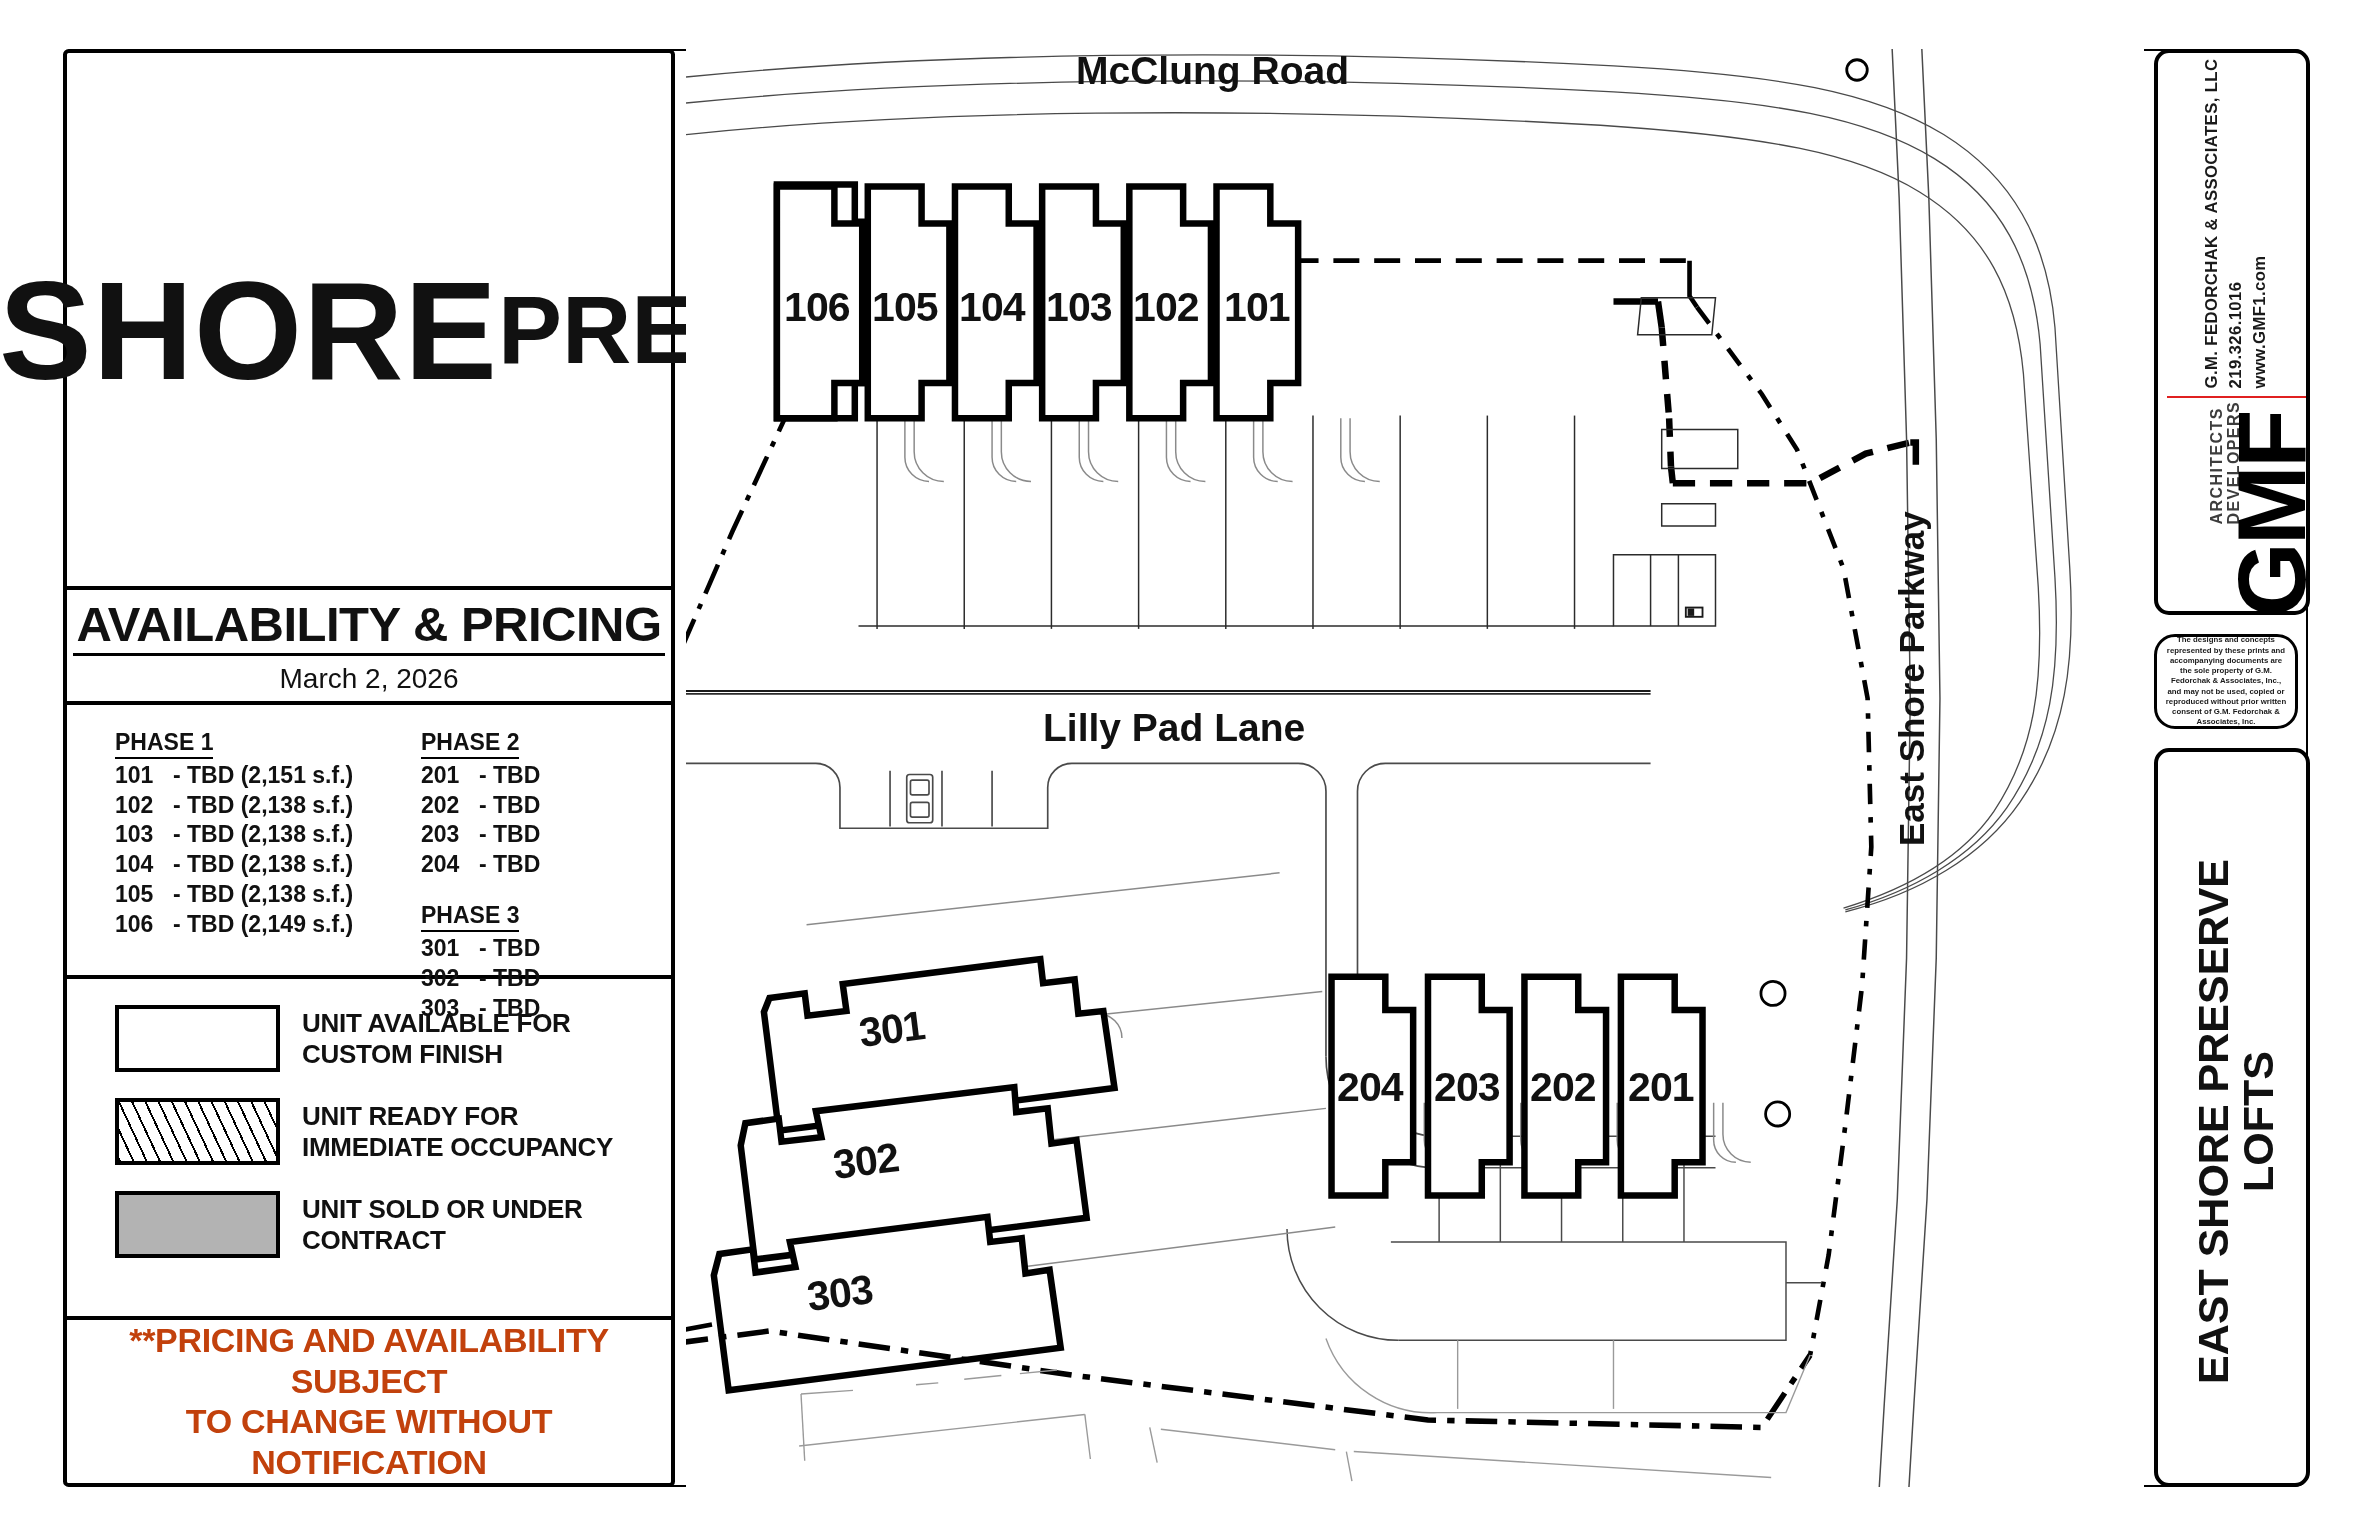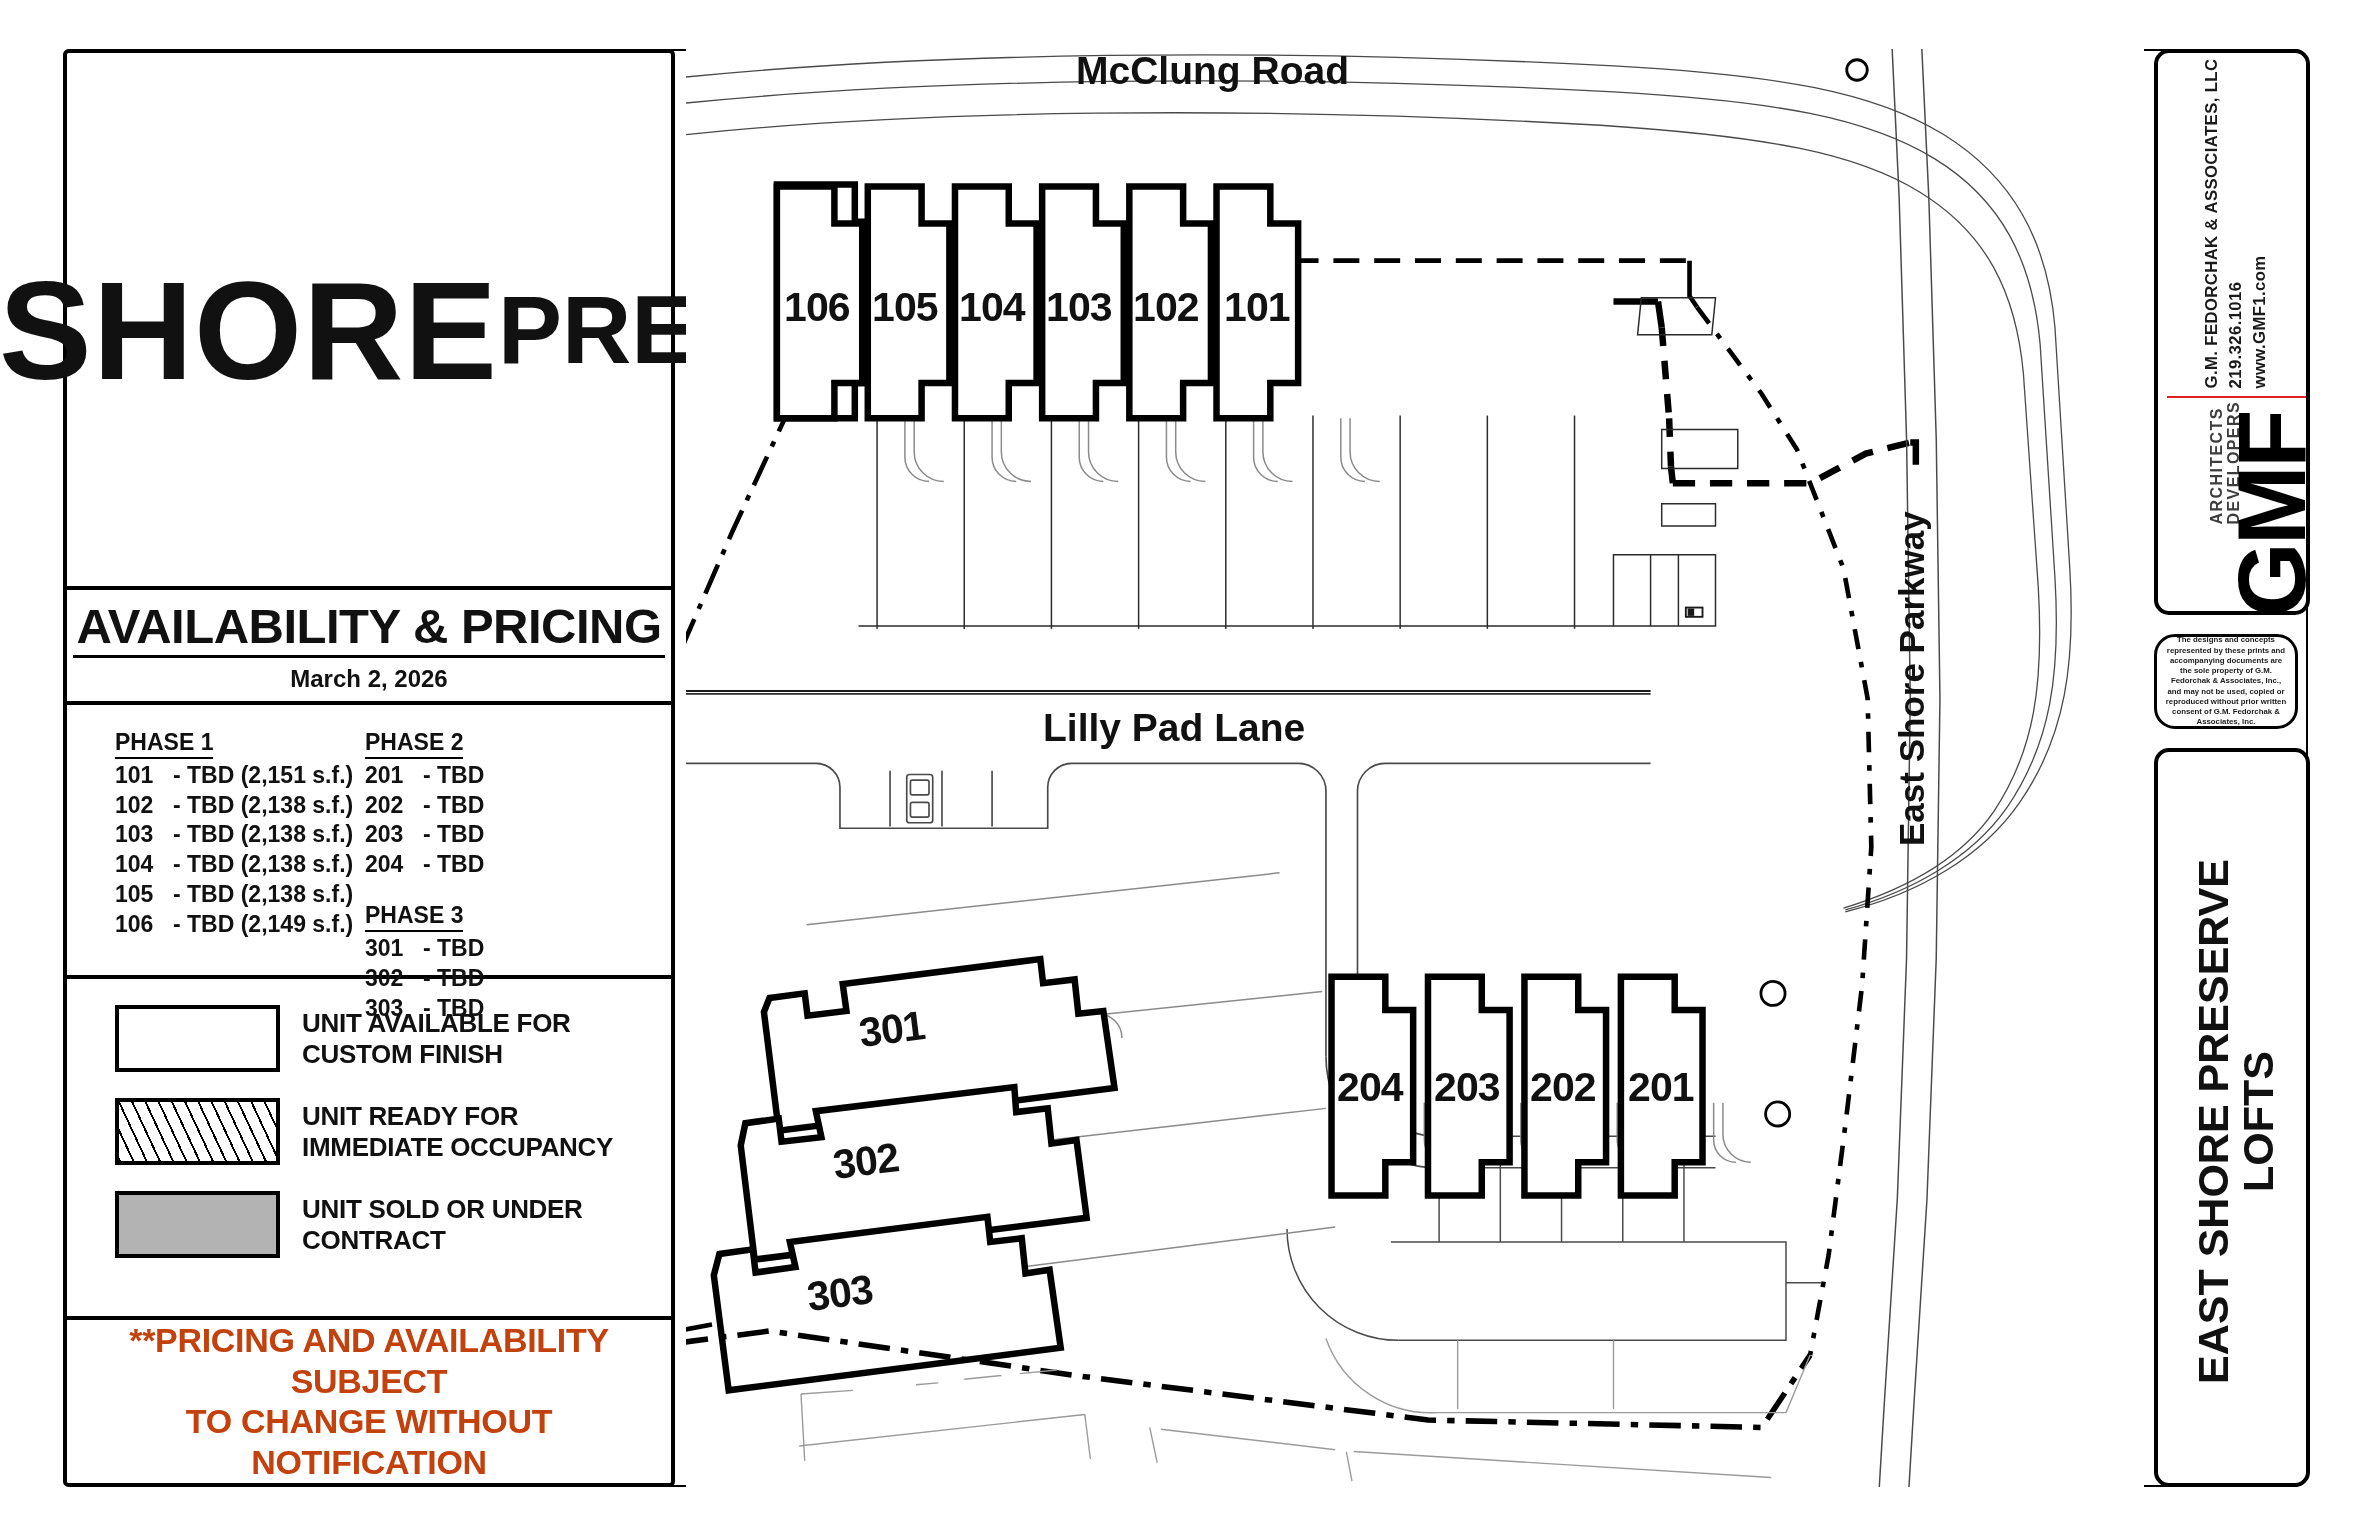--- a/index.html
+++ b/index.html
@@ -117,33 +117,34 @@
   #avail-title {
     font-weight: bold;
     font-size: 49px;
     letter-spacing: -0.5px;
     color: #111;
     border-bottom: 3.7px solid #000;
     padding: 0 3.7px 1.9px 3.7px;
     line-height: 1.05;
   }
   #avail-date {
-    font-weight: bold;
-    font-size: 24px;
+    font-weight: normal;
+    font-size: 28px;
     color: #111;
     margin-top: 7.4px;
   }
 
   
   #phase-block {
     height: 274px;
     border-bottom: 4.6px solid #000;
     box-sizing: border-box;
     padding: 24px 0 0 48px;
     display: flex;
+    gap: 56px;
   }
   .phase-col { width: 250px; }
   .phase-group { margin-bottom: 24px; }
   .phase-heading {
     font-weight: bold;
     font-size: 23px;
     color: #111;
     border-bottom: 2.8px solid #000;
     display: inline-block;
     padding-bottom: 0.9px;

